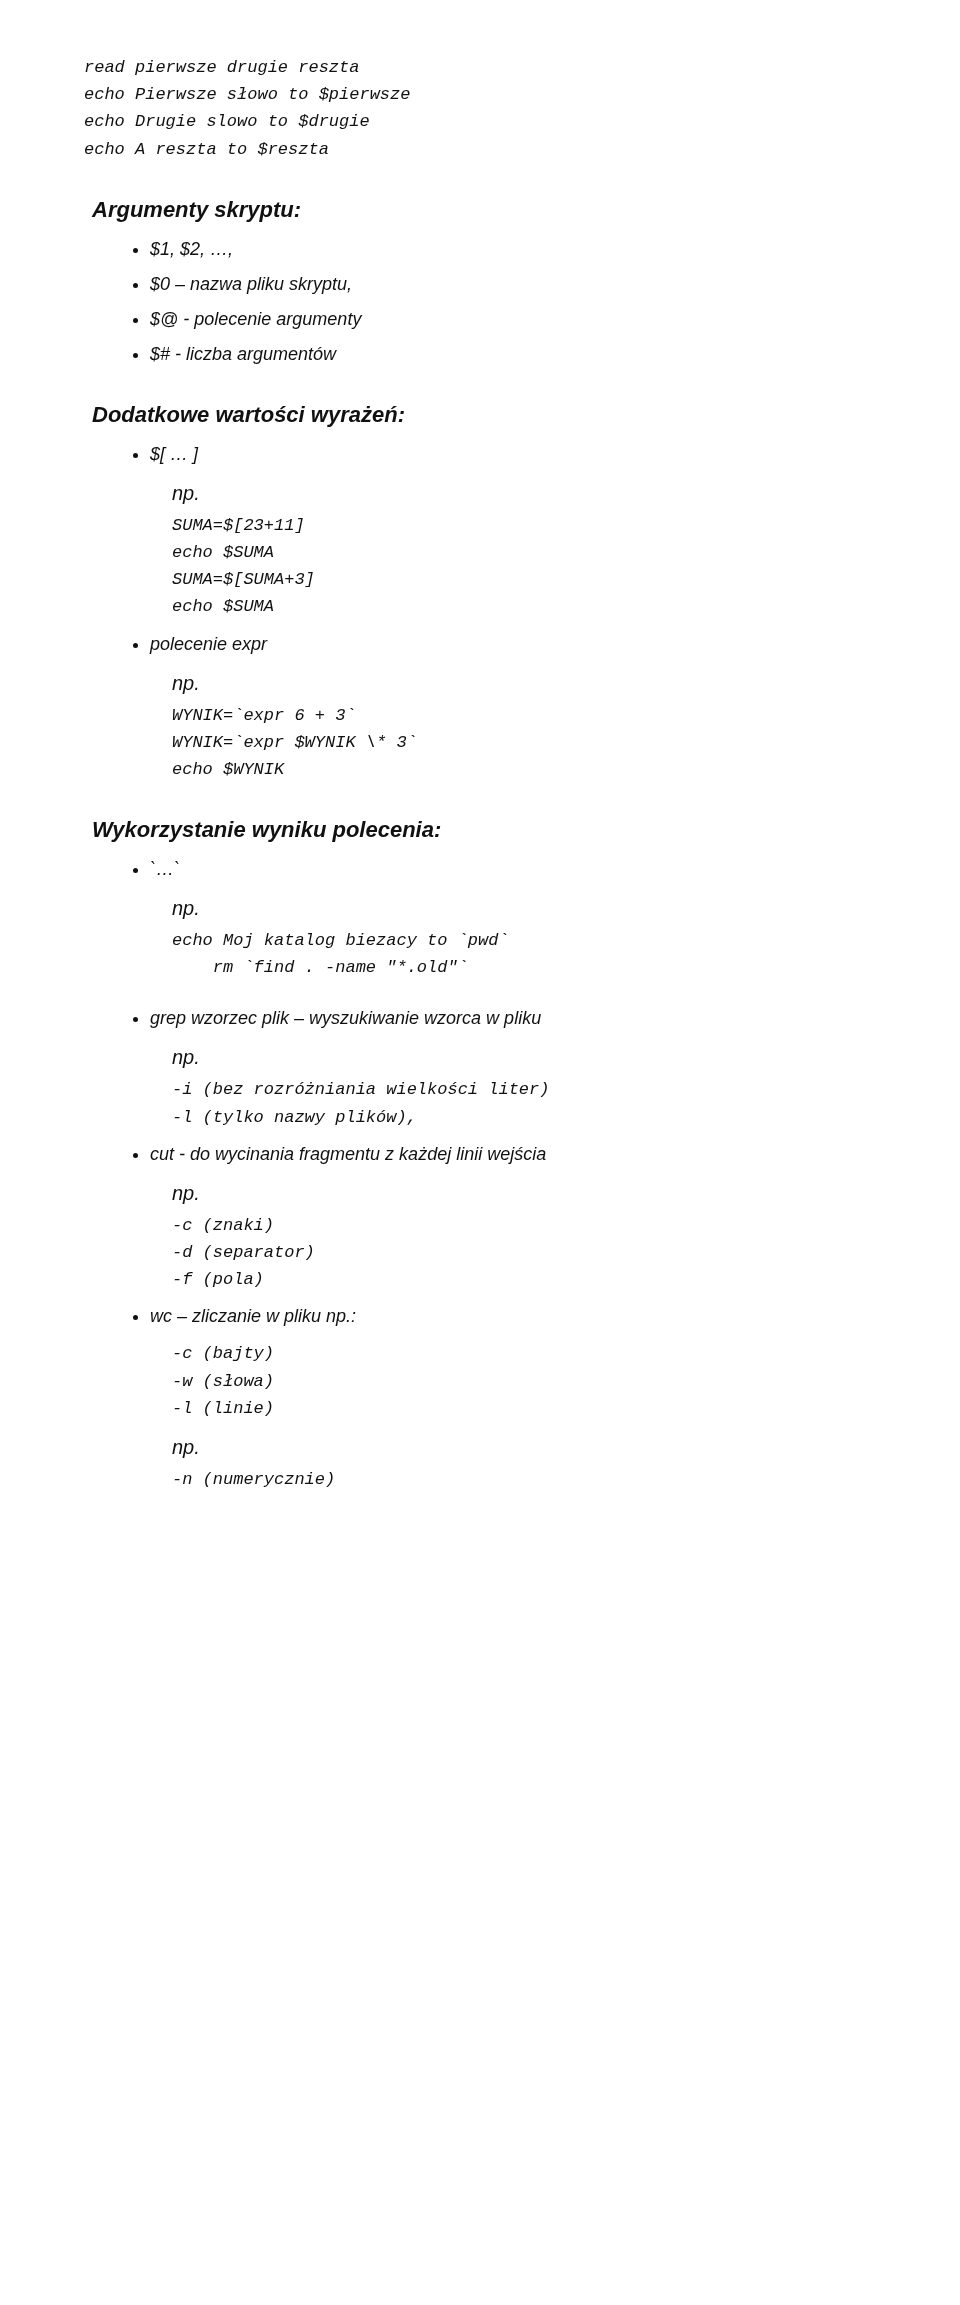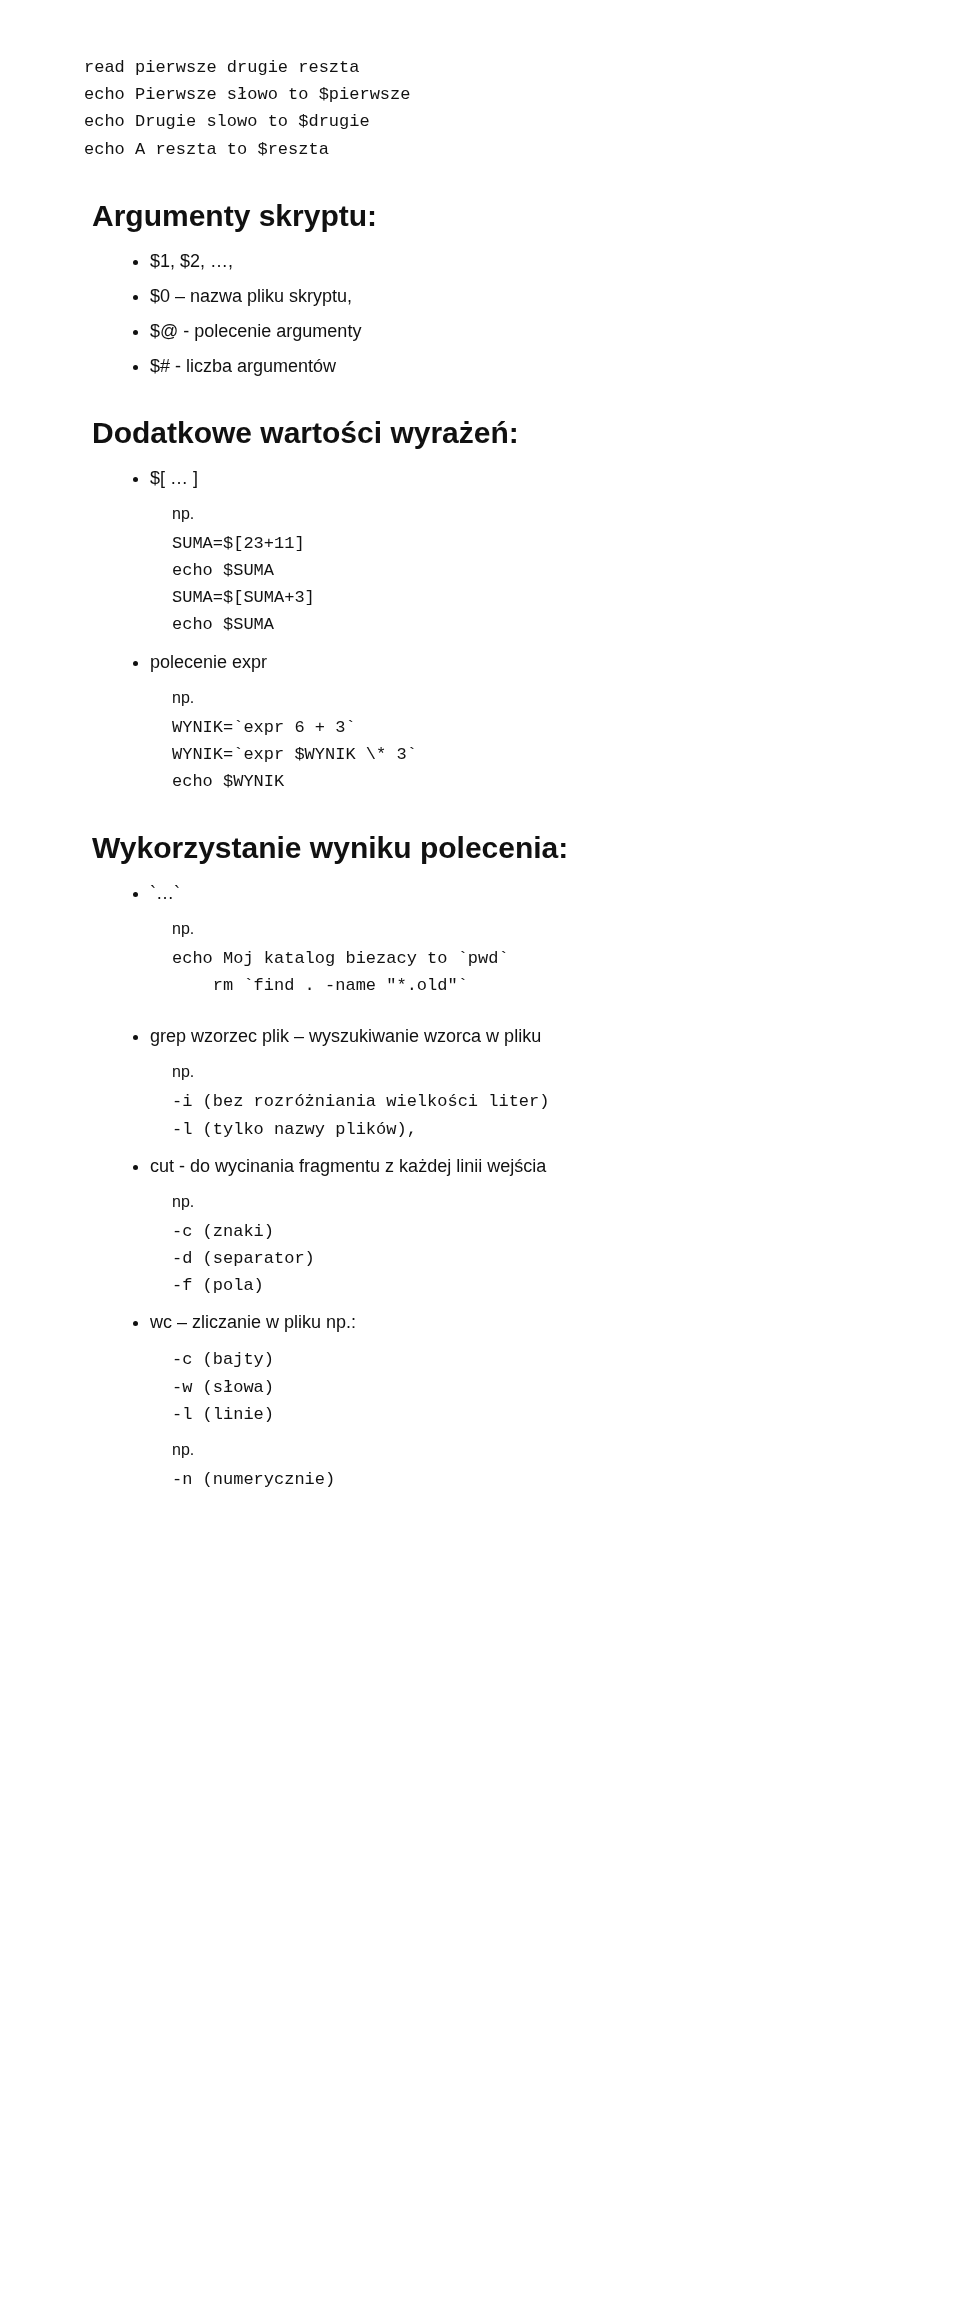--- a/index.html
+++ b/index.html
@@ -1,18 +1,19 @@
 <!DOCTYPE html>
 <html><head>
   <meta charset="utf-8">
   <style>
     * {
       margin: 8px;
       padding: 0;
       box-sizing: border-box;
+      font-style: italic;
     }
 
     body {
       background: #ffffff;
       font-family: Arial, sans-serif;
       font-size: 18px;
       color: #111111;
       width: 960px;
       min-height: 2305px;
       padding: 30px 60px 60px 60px;
@@ -21,21 +22,21 @@
 
     .code-block {
       font-family: 'Courier New', Courier, monospace;
       font-size: 17px;
       line-height: 1.6;
       white-space: pre;
       margin-bottom: 10px;
     }
 
     .section-heading {
-      font-size: 30px;
+      font-size: 22px;
       font-weight: bold;
       margin-top: 30px;
       margin-bottom: 10px;
     }
 
     .bullet-list {
       list-style: disc;
       padding-left: 50px;
       margin-bottom: 10px;
     }
@@ -49,21 +50,21 @@
       font-family: 'Courier New', Courier, monospace;
       font-size: 17px;
       line-height: 1.6;
       white-space: pre;
       padding-left: 80px;
       margin-top: 4px;
       margin-bottom: 10px;
     }
 
     .np-label {
-      font-size: 16px;
+      font-size: 20px;
       padding-left: 80px;
       margin-top: 2px;
       margin-bottom: 2px;
     }
 
     .section-gap {
       margin-top: 24px;
     }
   </style>
 </head>

